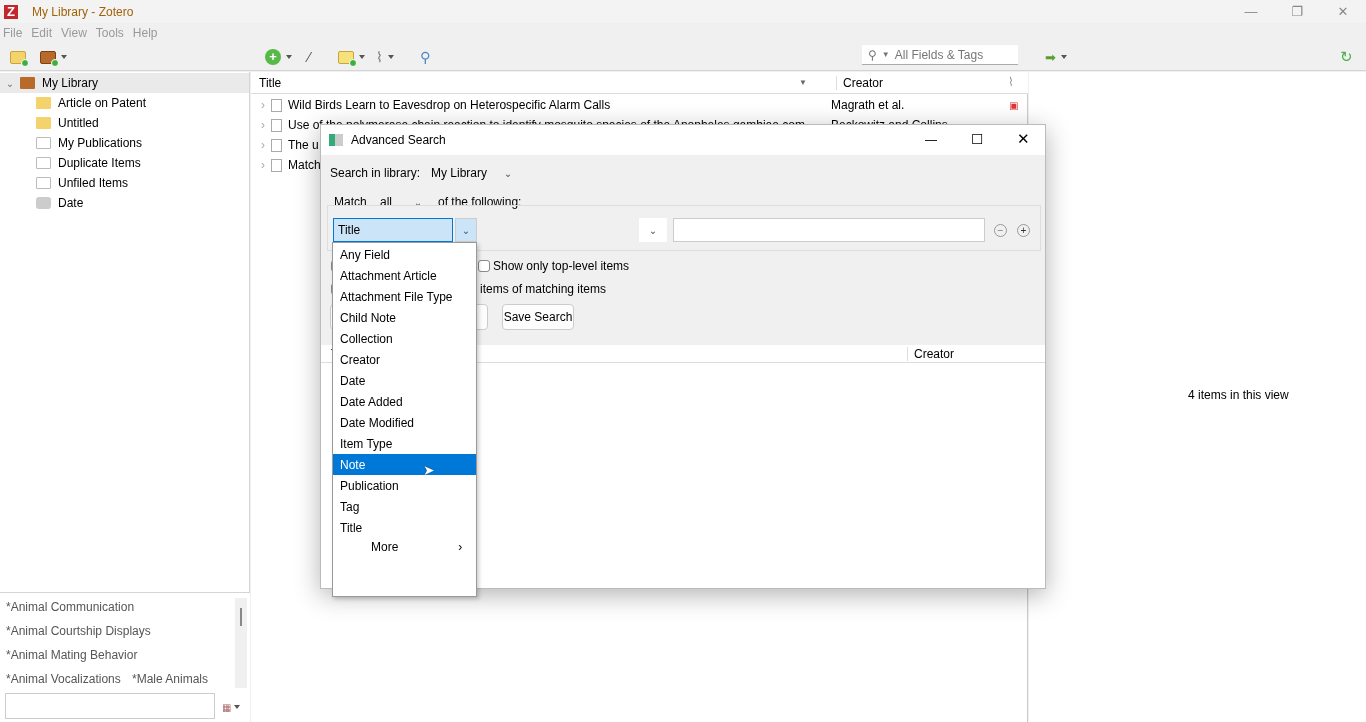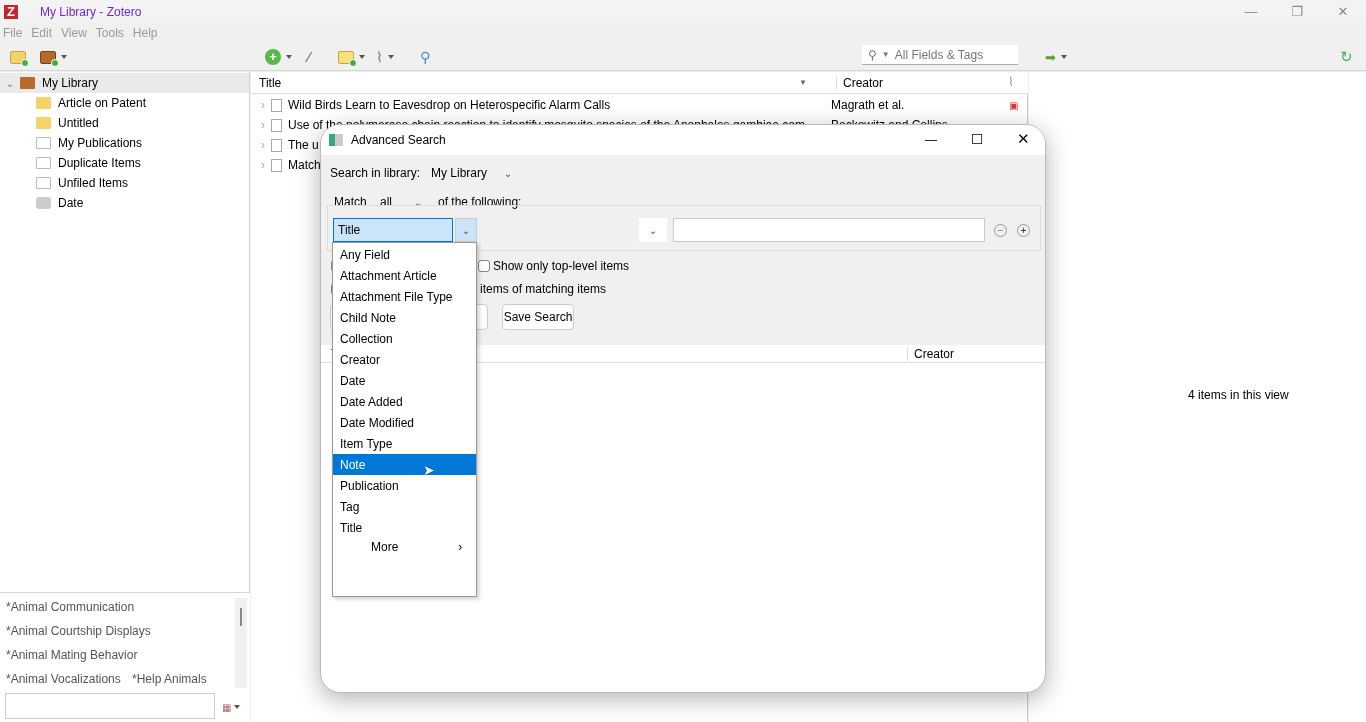--- a/index.html
+++ b/index.html
@@ -1,19 +1,19 @@
 <!DOCTYPE html>
 <html><head>
 <meta charset="utf-8">
 <style>
 *{box-sizing:border-box;margin:0;padding:0}
 body{width:1366px;height:722px;overflow:hidden;background:#f0f0f0;font-family:"Liberation Sans","DejaVu Sans",sans-serif;font-size:12px;color:#000;position:relative}
 .titlebar{position:absolute;left:0;top:0;width:1366px;height:23px;background:#f3f3f3;display:flex;align-items:center}
 .app-logo{width:14px;height:14px;margin-left:4px;background:#c1272d;color:#fff;font-weight:bold;font-size:13px;line-height:14px;text-align:center}
-.win-title{margin-left:22px;color:#6d28d9;font-size:12px}
+.win-title{margin-left:14px;color:#a16207;font-size:12px}
 .winbtns{position:absolute;right:0;top:0;display:flex}
 .winbtn{width:46px;height:23px;display:flex;align-items:center;justify-content:center;color:#888;font-size:13px}
 .menubar{position:absolute;left:0;top:23px;height:20px;display:flex;align-items:center;padding-left:3px}
 .menu-item{color:#999;margin-right:9px;font-size:12px}
 .toolbar{position:absolute;left:0;top:43px;width:1366px;height:28px;background:#f0f0f0;border-bottom:1px solid #d5d5d5}
 .tbtn{position:absolute;top:3px;height:22px;display:flex;align-items:center;gap:2px}
 .tri{width:0;height:0;border-left:3px solid transparent;border-right:3px solid transparent;border-top:4px solid #555;margin-left:3px}
 .ico-folder{width:16px;height:13px;background:#f4d36c;border:1px solid #c9a43a;border-radius:2px;position:relative}
 .ico-lib{width:16px;height:13px;background:#b86a2b;border:1px solid #7a4315;border-radius:2px;position:relative}
 .plus{position:absolute;right:-4px;bottom:-4px;width:8px;height:8px;border-radius:50%;background:#3fae3f;border:1px solid #fff}
@@ -23,21 +23,21 @@
 .tree-row{position:absolute;height:20px;display:flex;align-items:center;font-size:12px}
 .tree-ico{width:15px;height:12px;margin-right:7px;border-radius:1px}
 .tag-pane{position:absolute;left:0;top:592px;width:250px;height:130px;background:#fff;border-top:1px solid #d5d5d5}
 .tag{position:absolute;color:#555;font-size:12px}
 .tag-filter{position:absolute;left:5px;top:100px;width:210px;height:26px;background:#fff;border:1px solid #ccc}
 .center{position:absolute;left:251px;top:72px;width:777px;height:650px;background:#fff;border-right:1px solid #ccc}
 .col-head{position:absolute;top:0;height:22px;width:777px;border-bottom:1px solid #ddd;background:#fff}
 .row{position:absolute;left:0;width:777px;height:20px;display:flex;align-items:center;font-size:12px}
 .doc-ico{width:11px;height:13px;border:1px solid #aaa;background:#fff;margin:0 6px 0 6px}
 .right-pane{position:absolute;left:1029px;top:72px;width:337px;height:650px;background:#fff}
-.dialog{position:absolute;left:320px;top:124px;width:726px;height:569px;background:#fff;border:1px solid #bbb;border-radius:20px;box-shadow:0 6px 24px rgba(0,0,0,.3);overflow:hidden}
+.dialog{position:absolute;left:320px;top:124px;width:726px;height:465px;background:#fff;border:1px solid #bbb;border-radius:0;box-shadow:0 6px 24px rgba(0,0,0,.3);overflow:hidden}
 .dlg-title{height:30px;background:#fff;display:flex;align-items:center;padding-left:8px;font-size:12px}
 .dlg-body{position:absolute;top:30px;left:0;width:726px;height:190px;background:#f0f0f0}
 .sel{background:#fff;border:1px solid #ccc;height:24px;display:flex;align-items:center;padding-left:4px;position:absolute}
 .chev{position:absolute;border:1px solid #ccc;background:#fff;display:flex;align-items:center;justify-content:center;color:#555;font-size:10px}
 .btn{position:absolute;background:#fdfdfd;border:1px solid #ccc;border-radius:4px;display:flex;align-items:center;justify-content:center;font-size:12px}
 .dropdown{position:absolute;left:332px;top:242px;width:145px;height:355px;background:#fff;border:1px solid #999;box-shadow:2px 2px 4px rgba(0,0,0,.2);z-index:5}
 .dd-item{position:absolute;left:0;width:143px;height:21px;padding-left:7px;display:flex;align-items:center;font-size:12px}
 .dd-item.hl{background:#0078d7;color:#fff}
 .status{position:absolute;left:1188px;top:388px;font-size:12px}
 .round-btn{width:13px;height:13px;border-radius:50%;border:1px solid #999;font-size:10px;line-height:11px;text-align:center;color:#777;position:absolute}
@@ -139,21 +139,21 @@
       <div class="tree-ico" style="background:#ccc;border-radius:3px"></div>
       <span>Date</span>
     </div>
 </div>
 
 <div class="tag-pane">
   <span class="tag" style="left:6px;top:7px">*Animal Communication</span>
   <span class="tag" style="left:6px;top:31px">*Animal Courtship Displays</span>
   <span class="tag" style="left:6px;top:55px">*Animal Mating Behavior</span>
   <span class="tag" style="left:6px;top:79px">*Animal Vocalizations</span>
-  <span class="tag" style="left:132px;top:79px">*Help Animals</span>
+  <span class="tag" style="left:132px;top:79px">*Male Animals</span>
   <div style="position:absolute;left:235px;top:5px;width:12px;height:90px;background:#f0f0f0">
       <div style="margin:10px auto;width:2px;height:18px;background:#888"></div>
     </div>
   <div class="tag-filter"></div>
   <div style="position:absolute;left:222px;top:104px;width:26px;height:20px;display:flex;align-items:center;font-size:10px;color:#a66">▦<span class="tri"></span></div>
 </div>
 
 <div class="center">
   <div class="col-head">
     <span style="position:absolute;left:8px;top:4px">Title</span>

